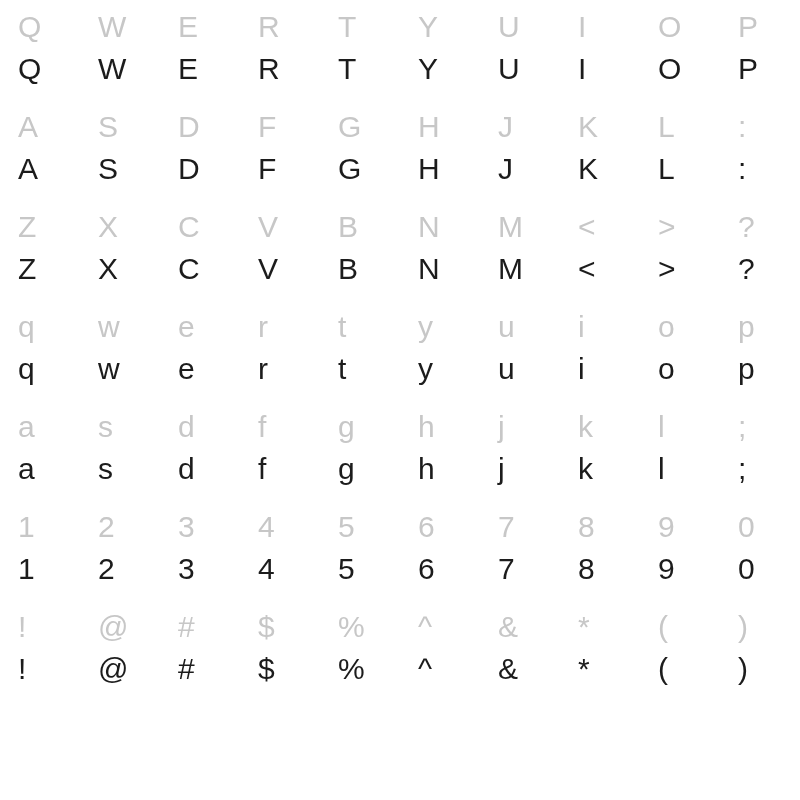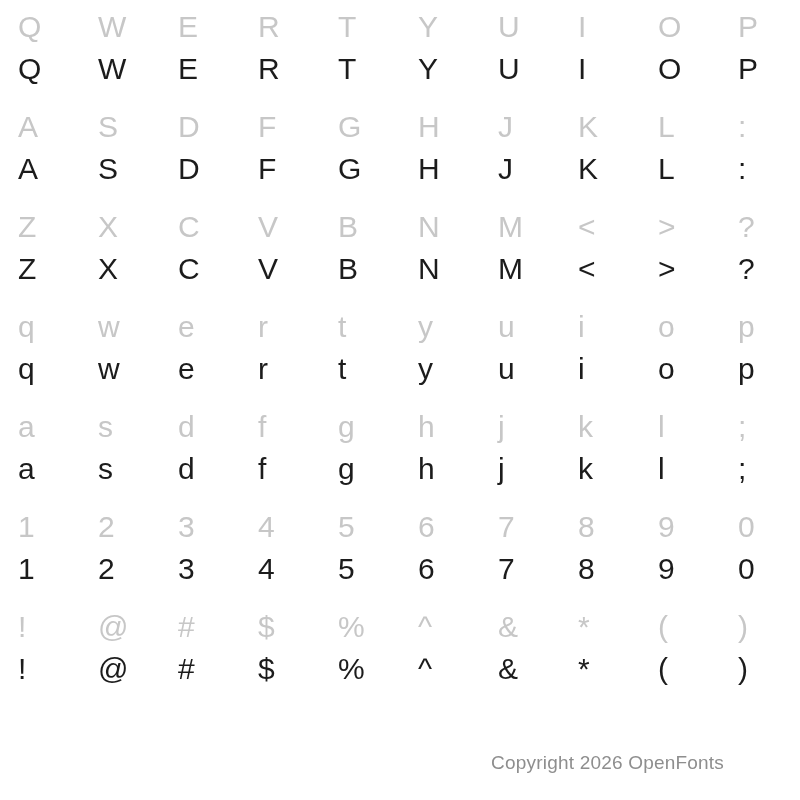--- a/index.html
+++ b/index.html
@@ -250,15 +250,14 @@
       <span class="glyph-cell">%</span>
       <span class="glyph-cell">^</span>
       <span class="glyph-cell">&amp;</span>
       <span class="glyph-cell">*</span>
       <span class="glyph-cell">(</span>
       <span class="glyph-cell">)</span>
     </div>
 
   </div>
 
-  <div id="footer">Copyright 2026 OpenFonts</div>
 
 </div>
 
 </body></html>

